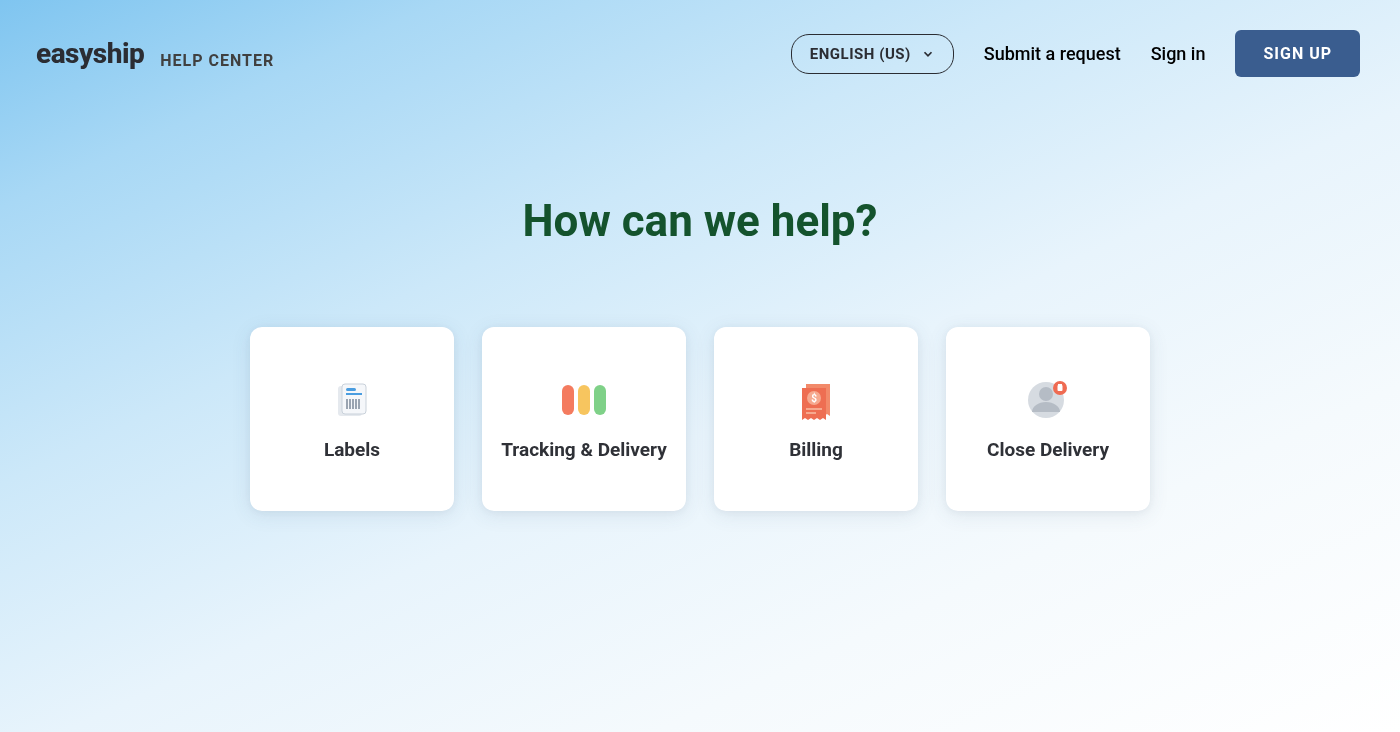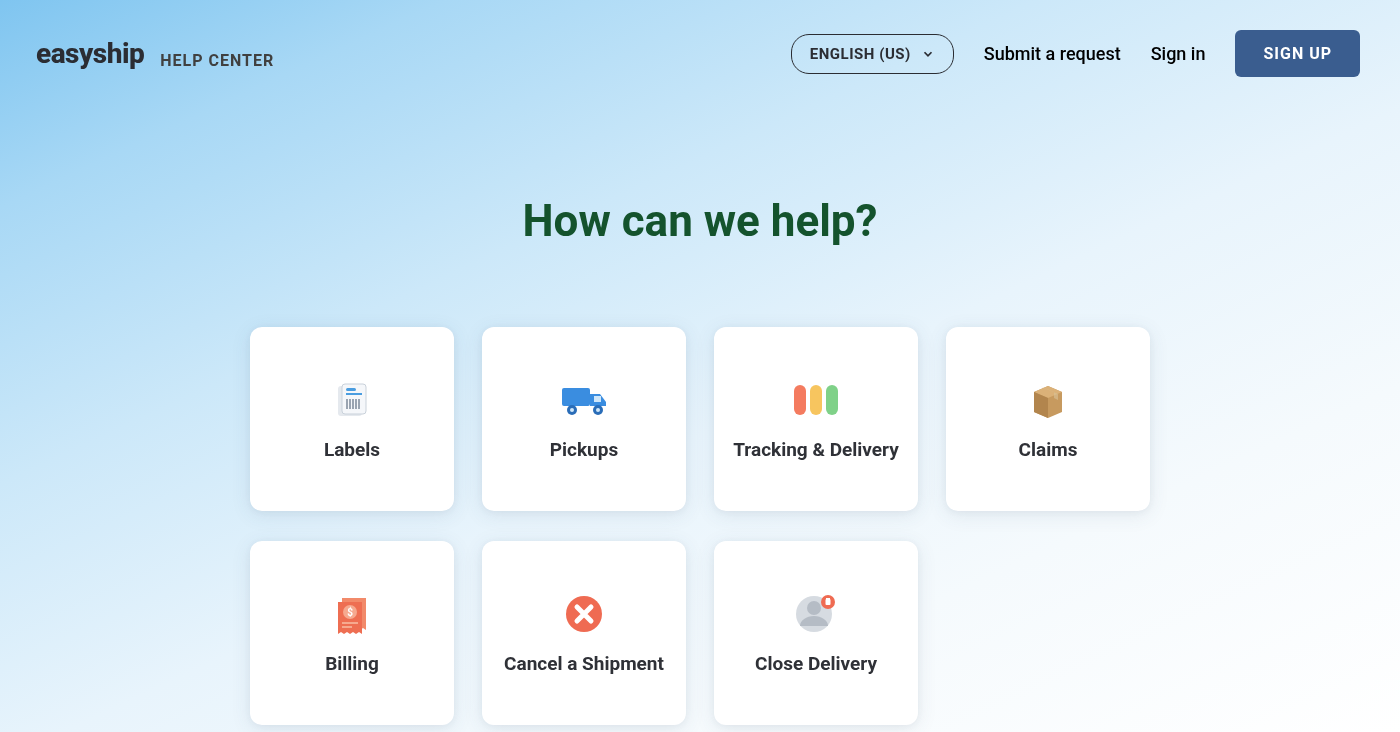--- a/index.html
+++ b/index.html
@@ -152,81 +152,47 @@
         <rect x="16" y="21" width="2" height="10" fill="#9aa4b1"></rect>
         <rect x="19" y="21" width="2" height="10" fill="#9aa4b1"></rect>
         <rect x="22" y="21" width="2" height="10" fill="#9aa4b1"></rect>
         <rect x="25" y="21" width="2" height="10" fill="#9aa4b1"></rect>
         <rect x="28" y="21" width="2" height="10" fill="#9aa4b1"></rect>
       </svg>
     </div>
     <div class="card-label">Labels</div>
   </div>
 
-  <div class="card">
-    <div class="card-icon">
-      <svg width="56" height="40" viewBox="0 0 56 40">
-        <rect x="6" y="8" width="28" height="18" rx="2" fill="#3a8de0"></rect>
-        <path d="M34 14 h10 l6 8 v4 h-16 z" fill="#3a8de0"></path>
-        <rect x="38" y="16" width="7" height="6" fill="#cfe7fa"></rect>
-        <circle cx="16" cy="30" r="5" fill="#2a6db8"></circle>
-        <circle cx="16" cy="30" r="2" fill="#cfe7fa"></circle>
-        <circle cx="42" cy="30" r="5" fill="#2a6db8"></circle>
-        <circle cx="42" cy="30" r="2" fill="#cfe7fa"></circle>
-      </svg>
-    </div>
-    <div class="card-label">Pickups</div>
-  </div>
 
   <div class="card">
     <div class="card-icon">
       <div class="pills">
         <div class="pill" style="background:#f47b5f;"></div>
         <div class="pill" style="background:#f7c55f;"></div>
         <div class="pill" style="background:#7fd188;"></div>
       </div>
     </div>
     <div class="card-label">Tracking &amp; Delivery</div>
   </div>
 
-  <div class="card">
-    <div class="card-icon">
-      <svg width="44" height="44" viewBox="0 0 44 44">
-        <path d="M8 14 L22 8 L36 14 L36 34 L22 40 L8 34 Z" fill="#c79a5f"></path>
-        <path d="M8 14 L22 20 L36 14 L22 8 Z" fill="#dbb178"></path>
-        <path d="M22 20 L22 40 L8 34 L8 14 Z" fill="#b2854d"></path>
-        <path d="M18 10 L32 16 L32 22 L28 20 L28 14 L14 8 Z" fill="#d9c39a" opacity="0.6"></path>
-      </svg>
-    </div>
-    <div class="card-label">Claims</div>
-  </div>
 
   <div class="card">
     <div class="card-icon">
       <svg width="48" height="48" viewBox="0 0 48 48">
         <path d="M14 8 h24 v32 l-3 -2 l-3 2 l-3 -2 l-3 2 l-3 -2 l-3 2 l-3 -2 l-3 2 Z" fill="#f28a6a"></path>
         <path d="M10 12 h24 v32 l-3 -2 l-3 2 l-3 -2 l-3 2 l-3 -2 l-3 2 l-3 -2 l-3 2 Z" fill="#ee6e52"></path>
         <circle cx="22" cy="22" r="7" fill="#f6a98f"></circle>
         <text x="22" y="26" font-size="10" font-weight="bold" text-anchor="middle" fill="#fff">$</text>
         <rect x="14" y="32" width="16" height="2" fill="#f6a98f"></rect>
         <rect x="14" y="36" width="10" height="2" fill="#f6a98f"></rect>
       </svg>
     </div>
     <div class="card-label">Billing</div>
   </div>
 
-  <div class="card">
-    <div class="card-icon">
-      <svg width="44" height="44" viewBox="0 0 44 44">
-        <circle cx="22" cy="22" r="18" fill="#ef6b52"></circle>
-        <path d="M15 15 L29 29 M29 15 L15 29" stroke="#fff" stroke-width="5" stroke-linecap="round"></path>
-      </svg>
-    </div>
-    <div class="card-label">Cancel a Shipment</div>
-  </div>
 
   <div class="card">
     <div class="card-icon">
       <svg width="48" height="48" viewBox="0 0 48 48">
         <circle cx="22" cy="24" r="18" fill="#d6dbe1"></circle>
         <circle cx="22" cy="18" r="7" fill="#b5bcc5"></circle>
         <path d="M8 36 a14 10 0 0 1 28 0 Z" fill="#b5bcc5"></path>
         <circle cx="36" cy="12" r="7" fill="#ef6b52"></circle>
         <rect x="33.5" y="9" width="5" height="6" rx="1" fill="#fff"></rect>
         <rect x="34" y="8" width="4" height="2" fill="#fff"></rect>

